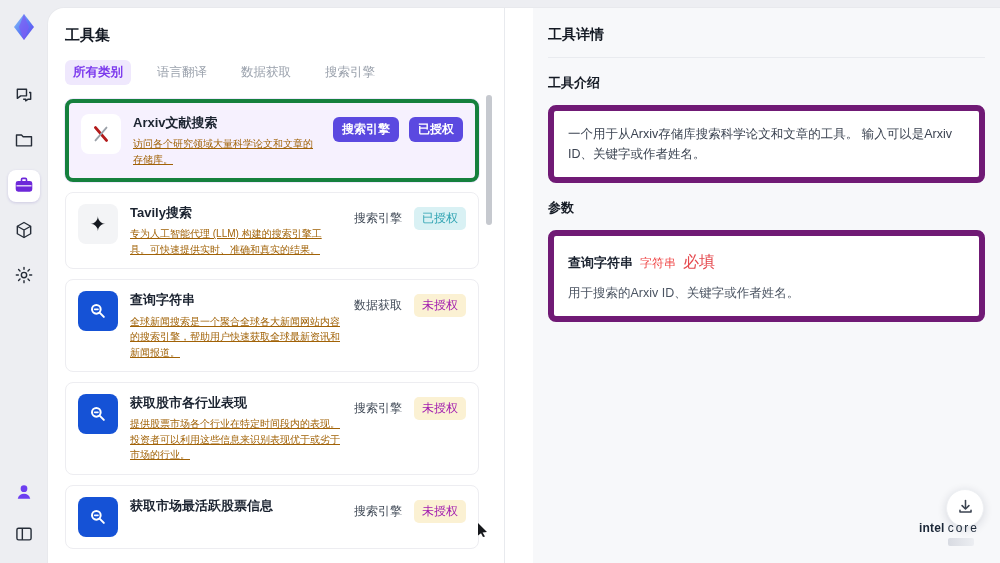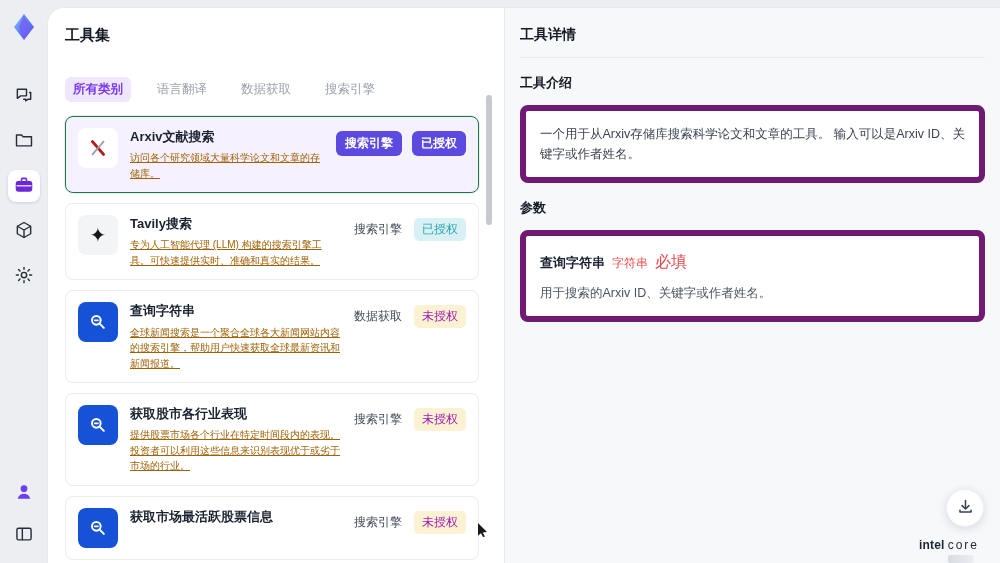--- a/index.html
+++ b/index.html
@@ -19,35 +19,36 @@
     width:32px; height:32px; border:none; background:transparent; border-radius:8px;
     display:flex; align-items:center; justify-content:center; cursor:pointer;
   }
   .rail-btn.active { background:#ffffff; box-shadow:0 1px 3px rgba(60,40,160,.18); }
   .rail-bottom { margin-top:auto; display:flex; flex-direction:column; gap:10px; align-items:center; margin-bottom:12px; }
   
   .surface {
     position:absolute; left:48px; top:8px; right:0; bottom:0;
     background:#ffffff; border-top-left-radius:16px; display:flex; overflow:hidden;
     box-shadow:0 0 0 1px rgba(0,0,0,0.02);
+    gap:28px;
   }
   .list-col { width:457px; position:relative; border-right:1px solid #e8eaee; padding:18px 0 0 17px; }
   .list-title { font-size:15px; font-weight:bold; color:#141a24; }
-  .tabs { margin-top:32px; display:flex; align-items:center; gap:18px; }
+  .tabs { margin-top:15px; display:flex; align-items:center; gap:18px; }
   .tab {
     border:none; background:transparent; font-size:12.5px; color:#9aa1ac; cursor:pointer;
     padding:4px 8px; border-radius:6px; font-family:inherit;
   }
   .tab.active { background:#efe8fd; color:#7c3aed; font-weight:bold; }
   .cards { margin-top:14px; display:flex; flex-direction:column; gap:10px; width:414px; }
   .card {
     display:flex; gap:12px; padding:11px 12px; background:#ffffff;
     border:1px solid #ededf1; border-radius:8px; cursor:pointer; align-items:flex-start;
   }
-  .card.selected { background:#f6f1fe; border:1px solid #15803d; box-shadow:0 0 0 1px rgba(138,99,240,.15); }
+  .card.selected { background:#f6f1fe; border:4px solid #15803d; box-shadow:0 0 0 1px rgba(138,99,240,.15); }
   .tool-icon {
     flex:0 0 40px; width:40px; height:40px; border-radius:8px; background:#f3f4f6;
     display:flex; align-items:center; justify-content:center; overflow:hidden;
   }
   .card.selected .tool-icon { background:#ffffff; }
   .ic-blue { background:#1552d6 !important; }
   .sparkle { font-size:20px; color:#14181f; line-height:1; }
   .tool-body { flex:1 1 auto; min-width:0; }
   .tool-name { font-size:13px; font-weight:bold; color:#1b2330; line-height:1.4; }
   .tool-desc { margin-top:4px; font-size:10px; color:#a16207; line-height:1.55;text-decoration:underline; }
@@ -73,21 +74,21 @@
   .param-name { font-size:13px; font-weight:bold; color:#1b2330; }
   .param-type { font-size:12px; color:#ef4444; }
   .param-req  { font-size:16px; color:#e5484d; }
   .param-desc { margin-top:8px; font-size:12.5px; color:#4b5462; }
   
   .fab {
     position:absolute; right:16px; bottom:36px; width:38px; height:38px; border-radius:50%;
     background:#ffffff; border:1px solid #eef0f3; box-shadow:0 2px 10px rgba(20,30,60,.14);
     display:flex; align-items:center; justify-content:center; cursor:pointer;
   }
-  .brand { position:absolute; right:16px; bottom:0; width:70px; text-align:center; }
+  .brand { position:absolute; right:16px; bottom:17px; width:70px; text-align:center; }
   .brand-line { font-size:12px; color:#1b2737; white-space:nowrap; }
   .brand-line .b1 { font-weight:bold; letter-spacing:.2px; }
   .brand-line .b2 { letter-spacing:2px; margin-left:3px; }
   .brand-sub { margin:3px 0 0 34px; width:26px; height:8px; border-radius:2px;
     background:linear-gradient(90deg,#d8dbe2,#eceef2); }
   .cursor { position:absolute; left:477px; top:523px; z-index:9; }
 </style>
 </head>
 <body>
 

